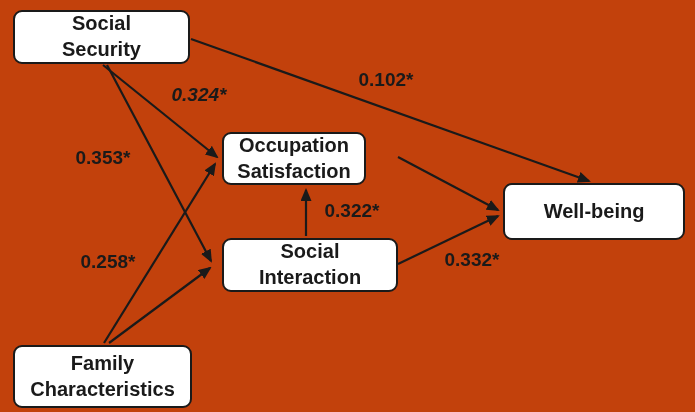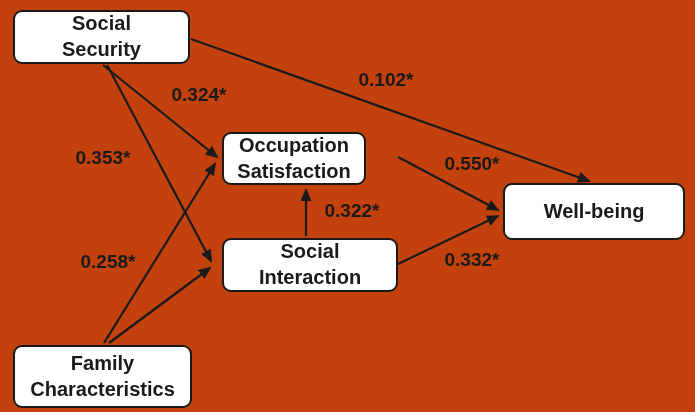--- a/index.html
+++ b/index.html
@@ -44,21 +44,21 @@
   #node-social-interaction    { left: 222px; top: 238px; width: 176px; height: 54px; }
   #node-well-being            { left: 503px; top: 183px; width: 182px; height: 57px; }
   .coef {
     position: absolute;
     transform: translate(-50%, -50%);
     font-weight: bold;
     font-size: 19px;
     color: #1a1a1a;
     white-space: nowrap;
   }
-  #lbl-ss-os { left: 199px; top: 95px;  }
+  #lbl-ss-os { left: 199px; top: 95px; font-style: italic;  }
   #lbl-ss-wb { left: 386px; top: 80px;  }
   #lbl-ss-si { left: 103px; top: 158px; }
   #lbl-fc-os { left: 108px; top: 262px; }
   #lbl-fc-si { left: 202px; top: 313px; }
   #lbl-si-os { left: 352px; top: 211px; }
   #lbl-os-wb { left: 472px; top: 164px; }
   #lbl-si-wb { left: 472px; top: 260px; }
 </style>
 </head>
 <body>
@@ -99,17 +99,16 @@
 
   <div class="coef" id="lbl-ss-wb">0.102*</div>
 
   <div class="coef" id="lbl-ss-si">0.353*</div>
 
   <div class="coef" id="lbl-fc-os">0.258*</div>
 
 
   <div class="coef" id="lbl-si-os">0.322*</div>
 
-  <div class="coef" id="lbl-os-wb">0.550*</div>
 
   <div class="coef" id="lbl-si-wb">0.332*</div>
 
 </div>
 
 </body></html>

